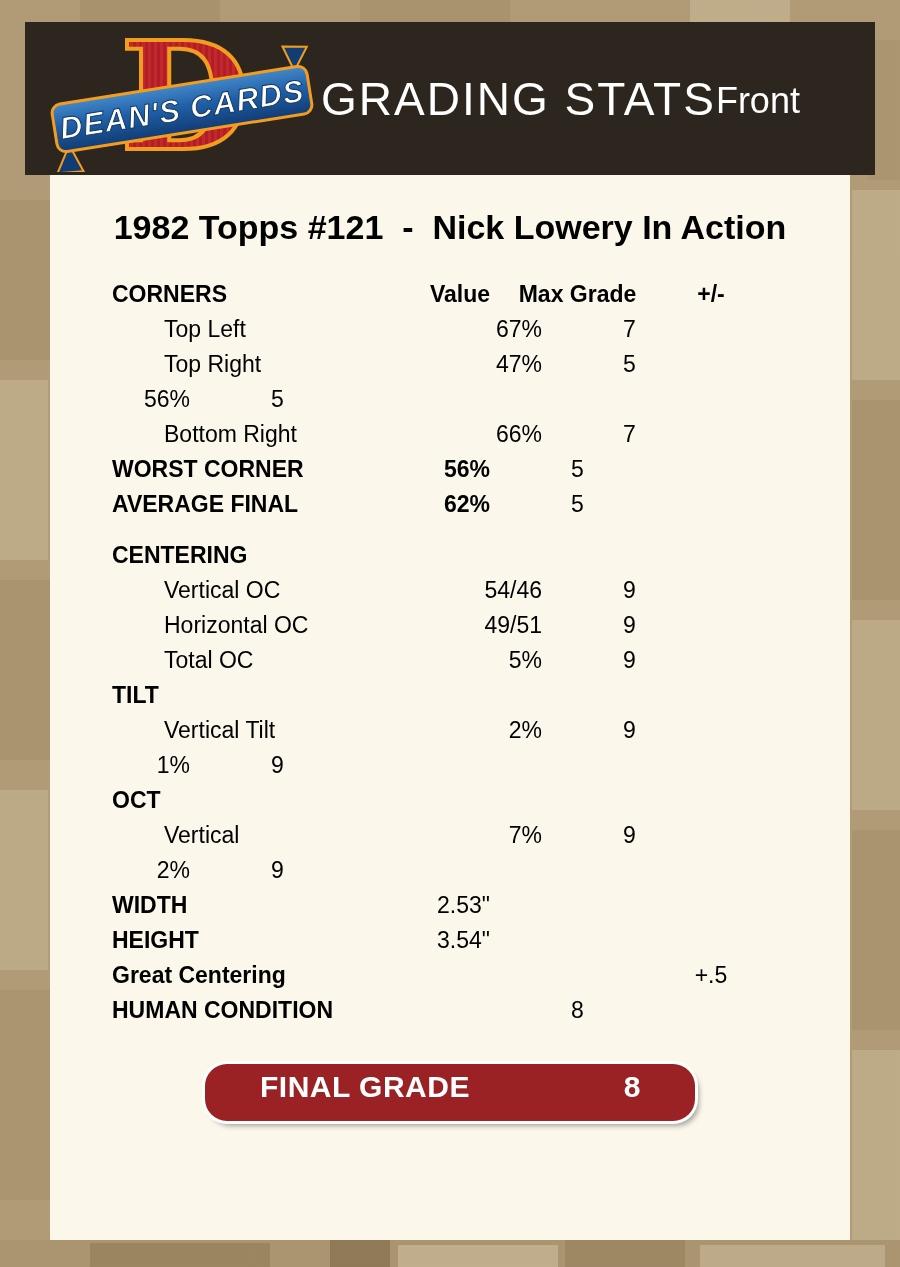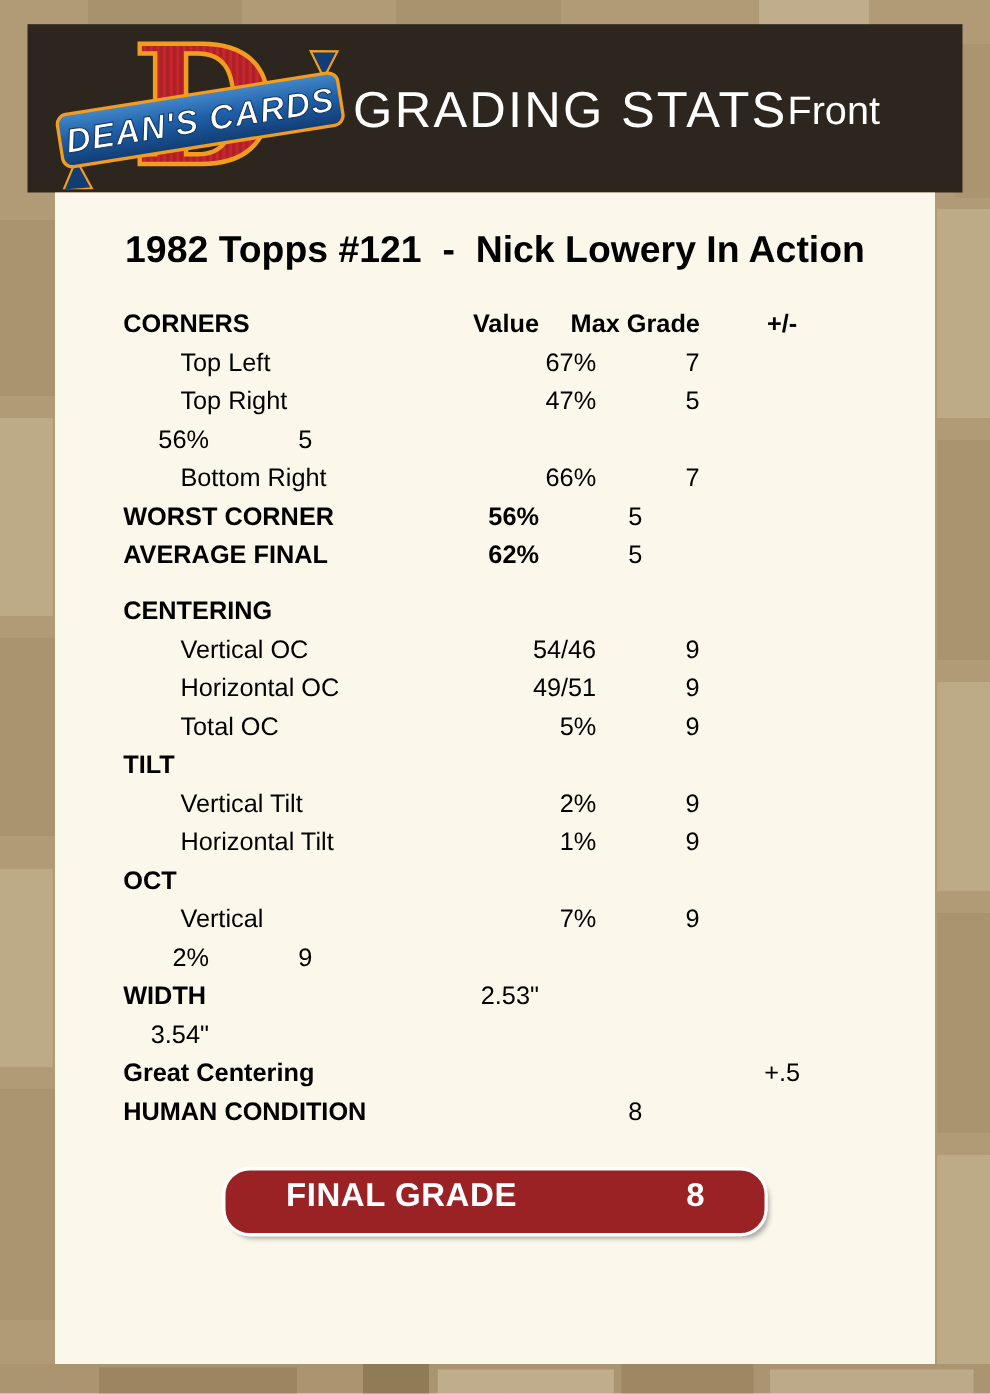--- a/index.html
+++ b/index.html
@@ -186,21 +186,20 @@
     <div class="c-max"></div>
     <div class="c-adj"></div>
   </div>
           <div class="t-row indent">
     <div class="c-label">Vertical Tilt</div>
     <div class="c-value">2%</div>
     <div class="c-max">9</div>
     <div class="c-adj"></div>
   </div>
           <div class="t-row indent">
-    <div class="c-label">Horizontal Tilt</div>
     <div class="c-value">1%</div>
     <div class="c-max">9</div>
     <div class="c-adj"></div>
   </div>
           <div class="t-row section">
     <div class="c-label">OCT</div>
     <div class="c-value"></div>
     <div class="c-max"></div>
     <div class="c-adj"></div>
   </div>
@@ -215,20 +214,21 @@
     <div class="c-max">9</div>
     <div class="c-adj"></div>
   </div>
           <div class="t-row section">
     <div class="c-label">WIDTH</div>
     <div class="c-value">2.53"</div>
     <div class="c-max"></div>
     <div class="c-adj"></div>
   </div>
           <div class="t-row section">
+    <div class="c-label">HEIGHT</div>
     <div class="c-value">3.54"</div>
     <div class="c-max"></div>
     <div class="c-adj"></div>
   </div>
           <div class="t-row section">
     <div class="c-label">Great Centering</div>
     <div class="c-value"></div>
     <div class="c-max"></div>
     <div class="c-adj">+.5</div>
   </div>

